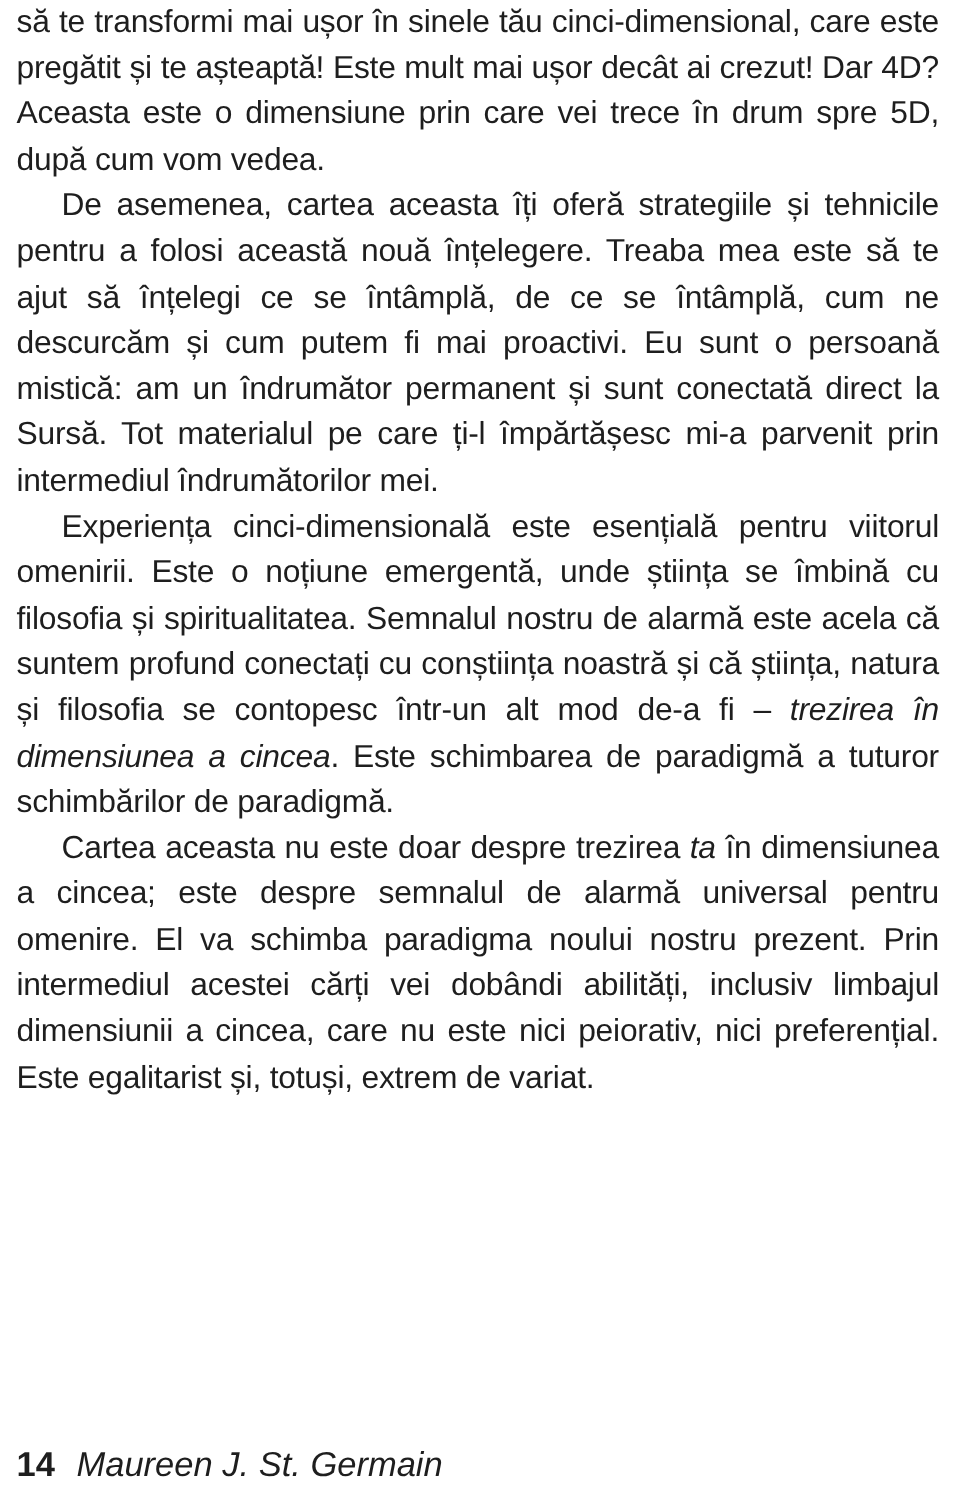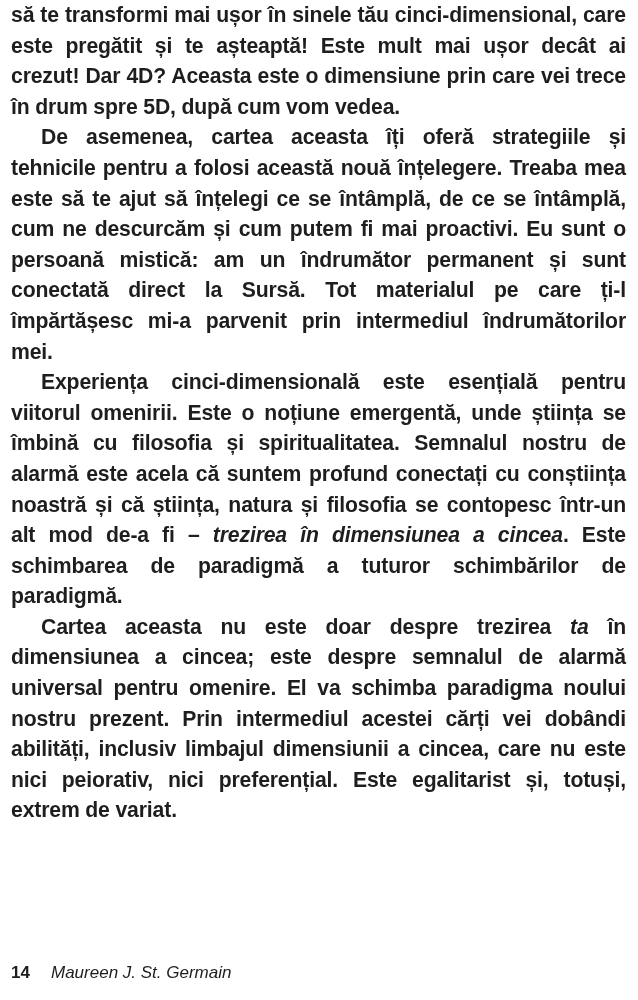--- a/index.html
+++ b/index.html
@@ -23,37 +23,36 @@
       font-family: "Liberation Sans", "DejaVu Sans", sans-serif;
       font-size: 21.2px;
       line-height: 30.6px;
       color: #1e1e1e;
       text-align: justify;
       letter-spacing: -0.15px;
     }
     .text p {
       margin: 0;
       padding: 0;
-      font-weight: bold;
     }
     .text p.indent {
       text-indent: 30px;
     }
     .text p.noindent {
       text-indent: 0;
     }
     em {
       font-style: italic;
     }
     .footer {
       position: absolute;
       left: 11px;
       top: 963px;
       font-family: "Liberation Sans", "DejaVu Sans", sans-serif;
-      font-size: 17px;
+      font-size: 23px;
       color: #1e1e1e;
       white-space: nowrap;
     }
     .footer .page-number {
       font-weight: bold;
       display: inline-block;
       width: 40px;
     }
     .footer .author {
       font-style: italic;

